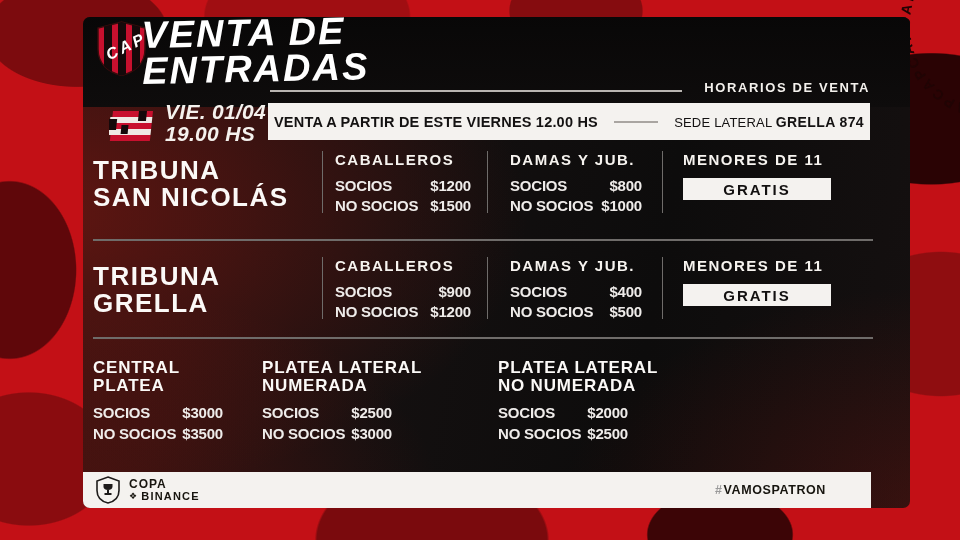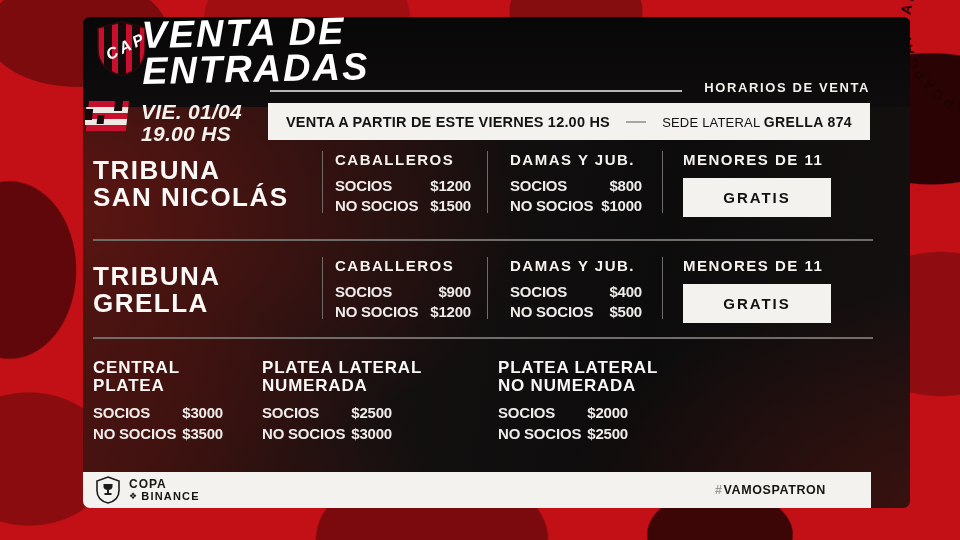--- a/index.html
+++ b/index.html
@@ -34,37 +34,37 @@
     background:
       radial-gradient(900px 520px at -6% 40%, rgba(150,26,18,.55), transparent 55%),
       radial-gradient(620px 380px at 0% 100%, rgba(130,22,15,.42), transparent 58%),
       radial-gradient(700px 420px at 104% 102%, rgba(120,20,14,.38), transparent 55%),
       linear-gradient(100deg,#221010,#141010 38%,#0d0c0c 68%,#151010);
     color:#f2efeb;
   }
   .band{left:0;top:-4px;width:827px;height:94px;background:linear-gradient(#080707,#0e0c0c);}
   .title{left:58px;top:0;transform:rotate(-1.2deg);transform-origin:left top;
     font-size:38px;line-height:36px;font-weight:700;font-style:italic;letter-spacing:2px;color:#ffffff;}
-  .date-block{left:2px;top:84px;display:flex;align-items:flex-start;gap:10px;}
+  .date-block{left:26px;top:84px;display:flex;align-items:flex-end;gap:10px;}
   .date-text{font-size:21px;line-height:22px;font-weight:700;font-style:italic;letter-spacing:.3px;color:#f5f2ee;}
   .hline{left:187px;top:73px;width:412px;height:2px;background:#b9b5b1;}
   .horarios{right:40px;top:63px;font-size:13px;font-weight:700;letter-spacing:1.6px;color:#f3f0ec;}
   .salesbar{left:185px;top:86px;width:602px;height:37px;background:#f4f2ef;color:#141212;
-    display:flex;align-items:center;padding:0 18px;box-sizing:border-box;}
+    display:flex;align-items:center;padding:0 6px;box-sizing:border-box;}
   .sb-left{font-size:14.5px;font-weight:700;letter-spacing:.2px;white-space:nowrap;}
   .sb-line{flex:1;height:2px;background:#a9a5a1;margin:0 16px;}
   .sb-right{font-size:13px;white-space:nowrap;letter-spacing:.2px;}
   .sb-right b{font-size:14px;font-weight:700;letter-spacing:.4px;}
   .row{left:0;width:827px;}
   .sec-title{left:10px;top:8px;font-size:26px;line-height:27px;font-weight:700;letter-spacing:1.5px;color:#fbf9f7;}
   .vd{width:1px;background:#6f6c6a;top:2px;height:62px;}
   .grp{top:2px;}
   .grp-h{font-size:15px;font-weight:700;letter-spacing:1.5px;color:#f6f3ef;margin-bottom:8px;white-space:nowrap;}
   .prow{display:flex;justify-content:space-between;font-size:15px;font-weight:700;line-height:20px;letter-spacing:-.2px;color:#efecea;}
-  .gratis{margin-top:10px;height:39px;background:#f4f2ef;color:#121010;display:flex;align-items:center;justify-content:center;
+  .gratis{margin-top:10px;height:22px;background:#f4f2ef;color:#121010;display:flex;align-items:center;justify-content:center;
     font-size:15px;font-weight:700;letter-spacing:2px;}
   .hdiv{left:10px;width:780px;height:2px;background:#6f6c6a;}
   .pcol{top:4px;}
   .pcol-t{font-size:17px;line-height:18px;font-weight:700;letter-spacing:.8px;color:#fbf9f7;margin-bottom:7px;}
   .pcol .prow{width:130px;line-height:21px;}
   .foot{left:0;top:455px;width:788px;height:36px;background:#f4f2ef;display:flex;align-items:center;
     justify-content:space-between;padding:0 45px 0 12px;box-sizing:border-box;color:#17150f;}
   .comp{display:flex;align-items:center;gap:8px;}
   .comp-txt{line-height:12px;}
   .comp-l1{font-size:12px;font-weight:700;letter-spacing:1px;}

